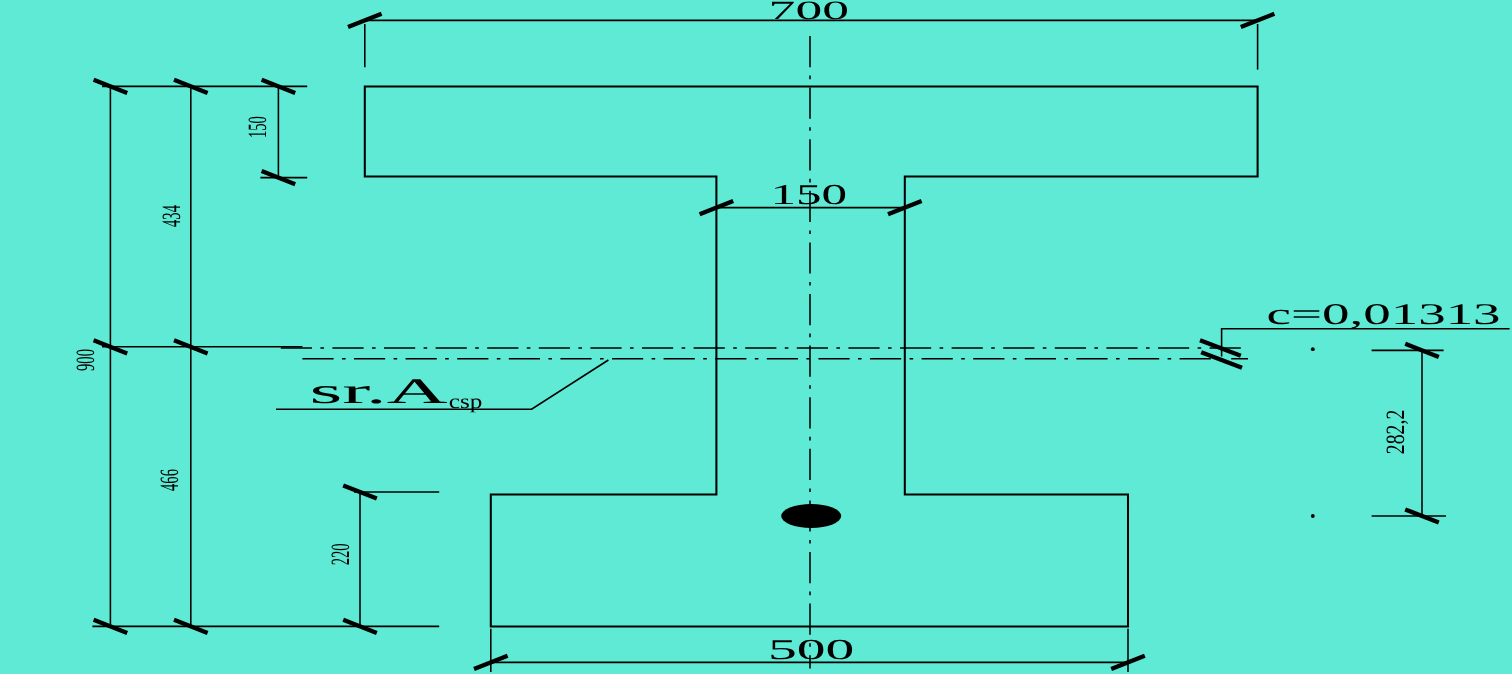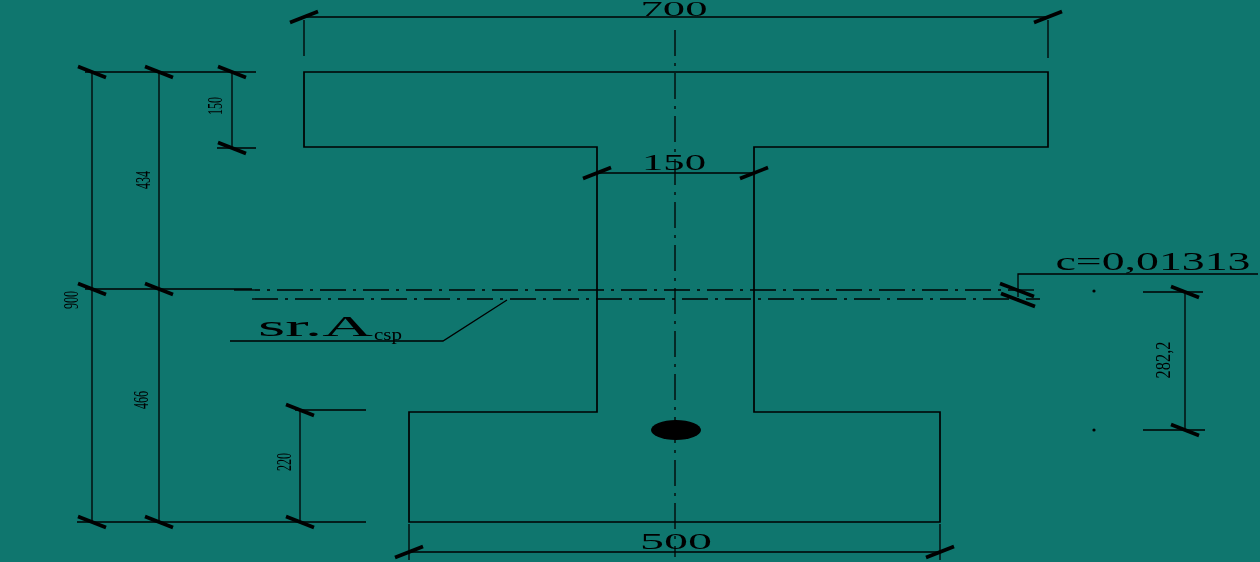--- a/index.html
+++ b/index.html
@@ -1,19 +1,19 @@
 <!DOCTYPE html>
 <html><head>
 <meta charset="utf-8">
 <style>
   html,body{margin:0;padding:0;background:#ffffff;}
   .stage{
     position:relative;
     width:1260px;height:562px;
-    background:#0f766e;
+    background:#5eead4;
     font-family:"Liberation Serif", serif;
     overflow:hidden;
     text-align:right;
   }
   svg{display:block;}
   .outline{fill:none;stroke:#000;stroke-width:1.7;}
   .thin{stroke:#000;stroke-width:1.3;fill:none;}
   .dashdot{stroke:#000;stroke-width:1.3;fill:none;stroke-dasharray:26 7 3 7;}
   .tick{stroke:#000;stroke-width:3.6;}
   .dimtext{fill:#000;font-family:"Liberation Serif", serif;}

